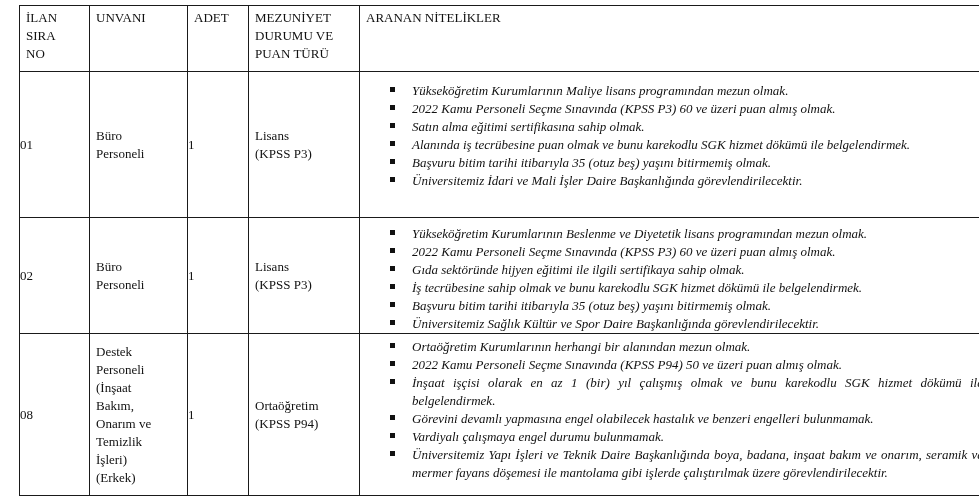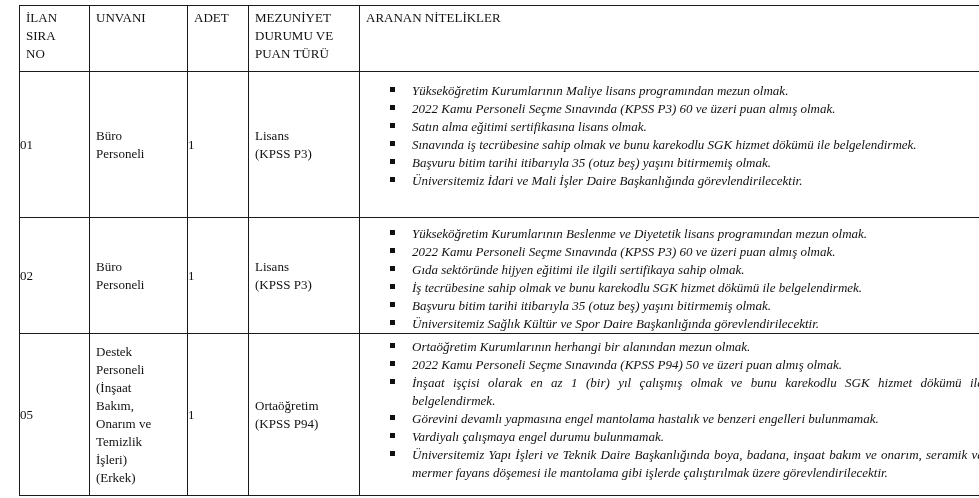--- a/index.html
+++ b/index.html
@@ -64,22 +64,22 @@
     <td class="center">01</td>
     <td class="mid multi">Büro
 Personeli</td>
     <td class="center">1</td>
     <td class="mezun multi">Lisans
 (KPSS P3)</td>
     <td class="req r1c">
       <ul class="reqs">
             <li><span class="bullet"></span><span>Yükseköğretim Kurumlarının Maliye lisans programından mezun olmak.</span></li>
             <li><span class="bullet"></span><span>2022 Kamu Personeli Seçme Sınavında (KPSS P3) 60 ve üzeri puan almış olmak.</span></li>
-            <li><span class="bullet"></span><span>Satın alma eğitimi sertifikasına lisans olmak.</span></li>
-            <li><span class="bullet"></span><span>Sınavında iş tecrübesine sahip olmak ve bunu karekodlu SGK hizmet dökümü ile belgelendirmek.</span></li>
+            <li><span class="bullet"></span><span>Satın alma eğitimi sertifikasına sahip olmak.</span></li>
+            <li><span class="bullet"></span><span>Alanında iş tecrübesine puan olmak ve bunu karekodlu SGK hizmet dökümü ile belgelendirmek.</span></li>
             <li><span class="bullet"></span><span>Başvuru bitim tarihi itibarıyla 35 (otuz beş) yaşını bitirmemiş olmak.</span></li>
             <li><span class="bullet"></span><span>Üniversitemiz İdari ve Mali İşler Daire Başkanlığında görevlendirilecektir.</span></li>
           </ul>
     </td>
   </tr>
   <tr class="r2">
     <td class="center">02</td>
     <td class="mid multi">Büro
 Personeli</td>
     <td class="center">1</td>
@@ -90,37 +90,37 @@
             <li><span class="bullet"></span><span>Yükseköğretim Kurumlarının Beslenme ve Diyetetik lisans programından mezun olmak.</span></li>
             <li><span class="bullet"></span><span>2022 Kamu Personeli Seçme Sınavında (KPSS P3) 60 ve üzeri puan almış olmak.</span></li>
             <li><span class="bullet"></span><span>Gıda sektöründe hijyen eğitimi ile ilgili sertifikaya sahip olmak.</span></li>
             <li><span class="bullet"></span><span>İş tecrübesine sahip olmak ve bunu karekodlu SGK hizmet dökümü ile belgelendirmek.</span></li>
             <li><span class="bullet"></span><span>Başvuru bitim tarihi itibarıyla 35 (otuz beş) yaşını bitirmemiş olmak.</span></li>
             <li><span class="bullet"></span><span>Üniversitemiz Sağlık Kültür ve Spor Daire Başkanlığında görevlendirilecektir.</span></li>
           </ul>
     </td>
   </tr>
   <tr class="r3">
-    <td class="center">05</td>
+    <td class="center">08</td>
     <td class="mid multi">Destek
 Personeli
 (İnşaat
 Bakım,
 Onarım ve
 Temizlik
 İşleri)
 (Erkek)</td>
     <td class="center">1</td>
     <td class="mezun multi">Ortaöğretim
 (KPSS P94)</td>
     <td class="req r3c">
       <ul class="reqs">
             <li><span class="bullet"></span><span>Ortaöğretim Kurumlarının herhangi bir alanından mezun olmak.</span></li>
             <li><span class="bullet"></span><span>2022 Kamu Personeli Seçme Sınavında (KPSS P94) 50 ve üzeri puan almış olmak.</span></li>
             <li><span class="bullet"></span><span>İnşaat işçisi olarak en az 1 (bir) yıl çalışmış olmak ve bunu karekodlu SGK hizmet dökümü ile belgelendirmek.</span></li>
-            <li><span class="bullet"></span><span>Görevini devamlı yapmasına engel mantolama hastalık ve benzeri engelleri bulunmamak.</span></li>
+            <li><span class="bullet"></span><span>Görevini devamlı yapmasına engel olabilecek hastalık ve benzeri engelleri bulunmamak.</span></li>
             <li><span class="bullet"></span><span>Vardiyalı çalışmaya engel durumu bulunmamak.</span></li>
             <li><span class="bullet"></span><span>Üniversitemiz Yapı İşleri ve Teknik Daire Başkanlığında boya, badana, inşaat bakım ve onarım, seramik ve mermer fayans döşemesi ile mantolama gibi işlerde çalıştırılmak üzere görevlendirilecektir.</span></li>
           </ul>
     </td>
   </tr>
 </tbody>
   </table>
 
 </body></html>

